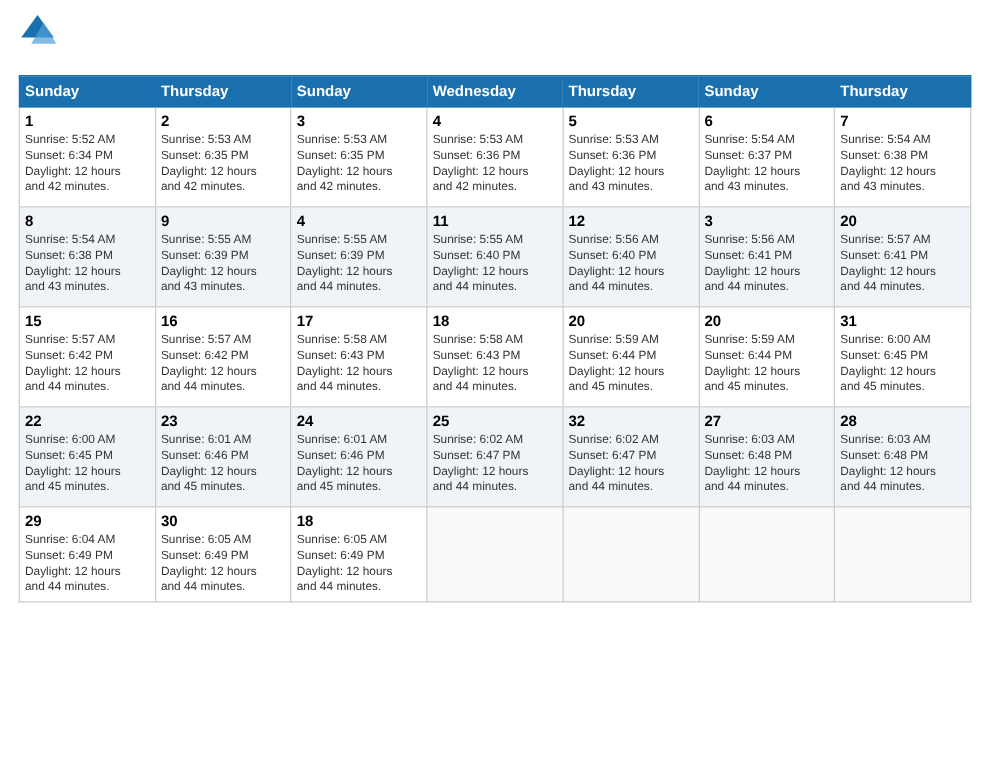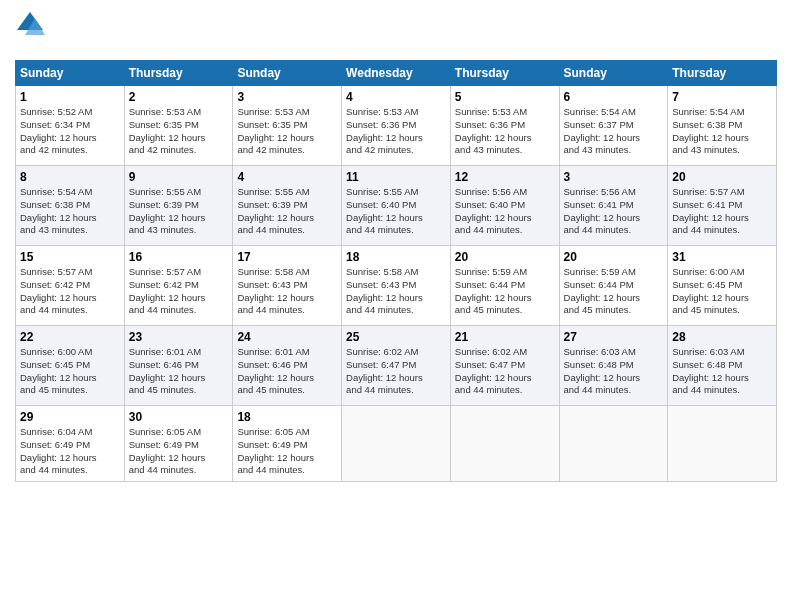--- a/index.html
+++ b/index.html
@@ -238,21 +238,21 @@
           </td>
           <td>
             <span class="day-num">24</span>
             <div class="day-info">Sunrise: 6:01 AM<br>Sunset: 6:46 PM<br>Daylight: 12 hours<br>and 45 minutes.</div>
           </td>
           <td>
             <span class="day-num">25</span>
             <div class="day-info">Sunrise: 6:02 AM<br>Sunset: 6:47 PM<br>Daylight: 12 hours<br>and 44 minutes.</div>
           </td>
           <td>
-            <span class="day-num">21</span>
+            <span class="day-num">32</span>
             <div class="day-info">Sunrise: 6:02 AM<br>Sunset: 6:47 PM<br>Daylight: 12 hours<br>and 44 minutes.</div>
           </td>
           <td>
             <span class="day-num">27</span>
             <div class="day-info">Sunrise: 6:03 AM<br>Sunset: 6:48 PM<br>Daylight: 12 hours<br>and 44 minutes.</div>
           </td>
           <td>
             <span class="day-num">28</span>
             <div class="day-info">Sunrise: 6:03 AM<br>Sunset: 6:48 PM<br>Daylight: 12 hours<br>and 44 minutes.</div>
           </td>

